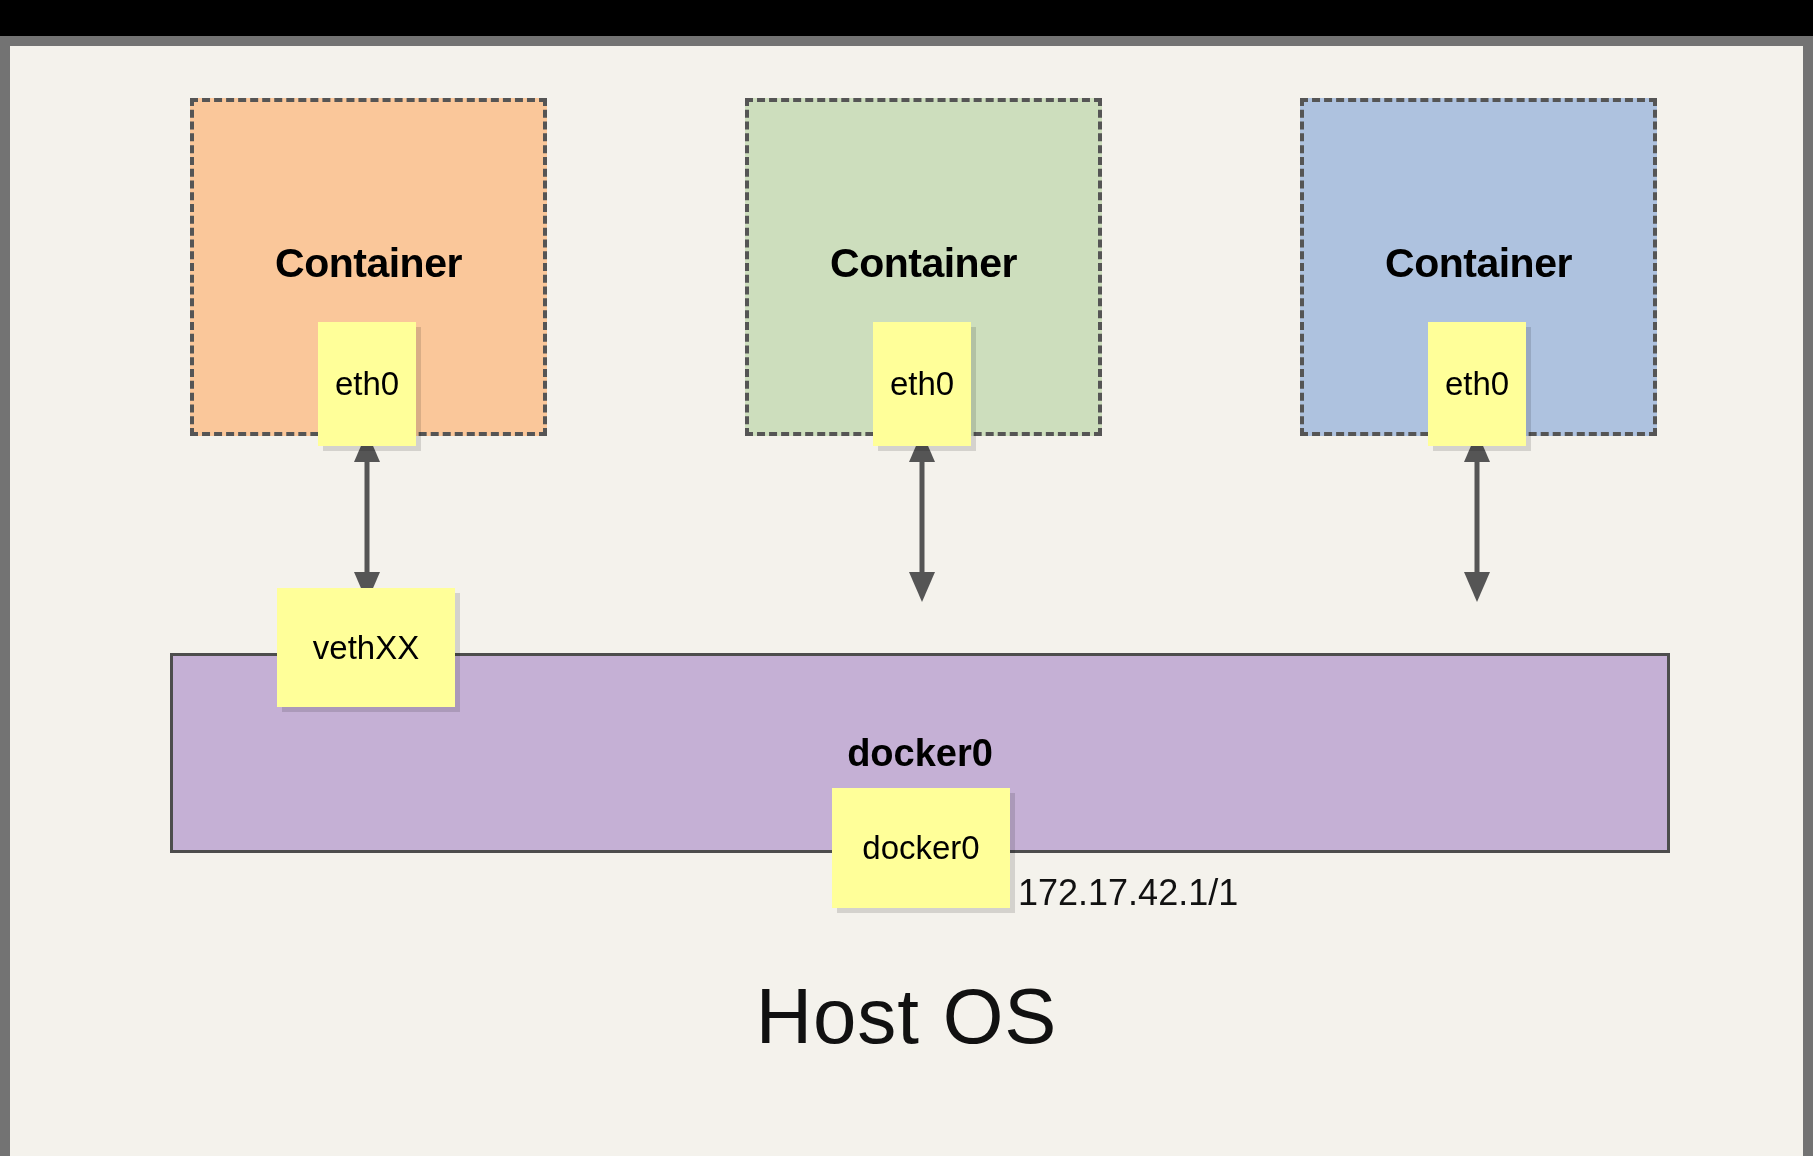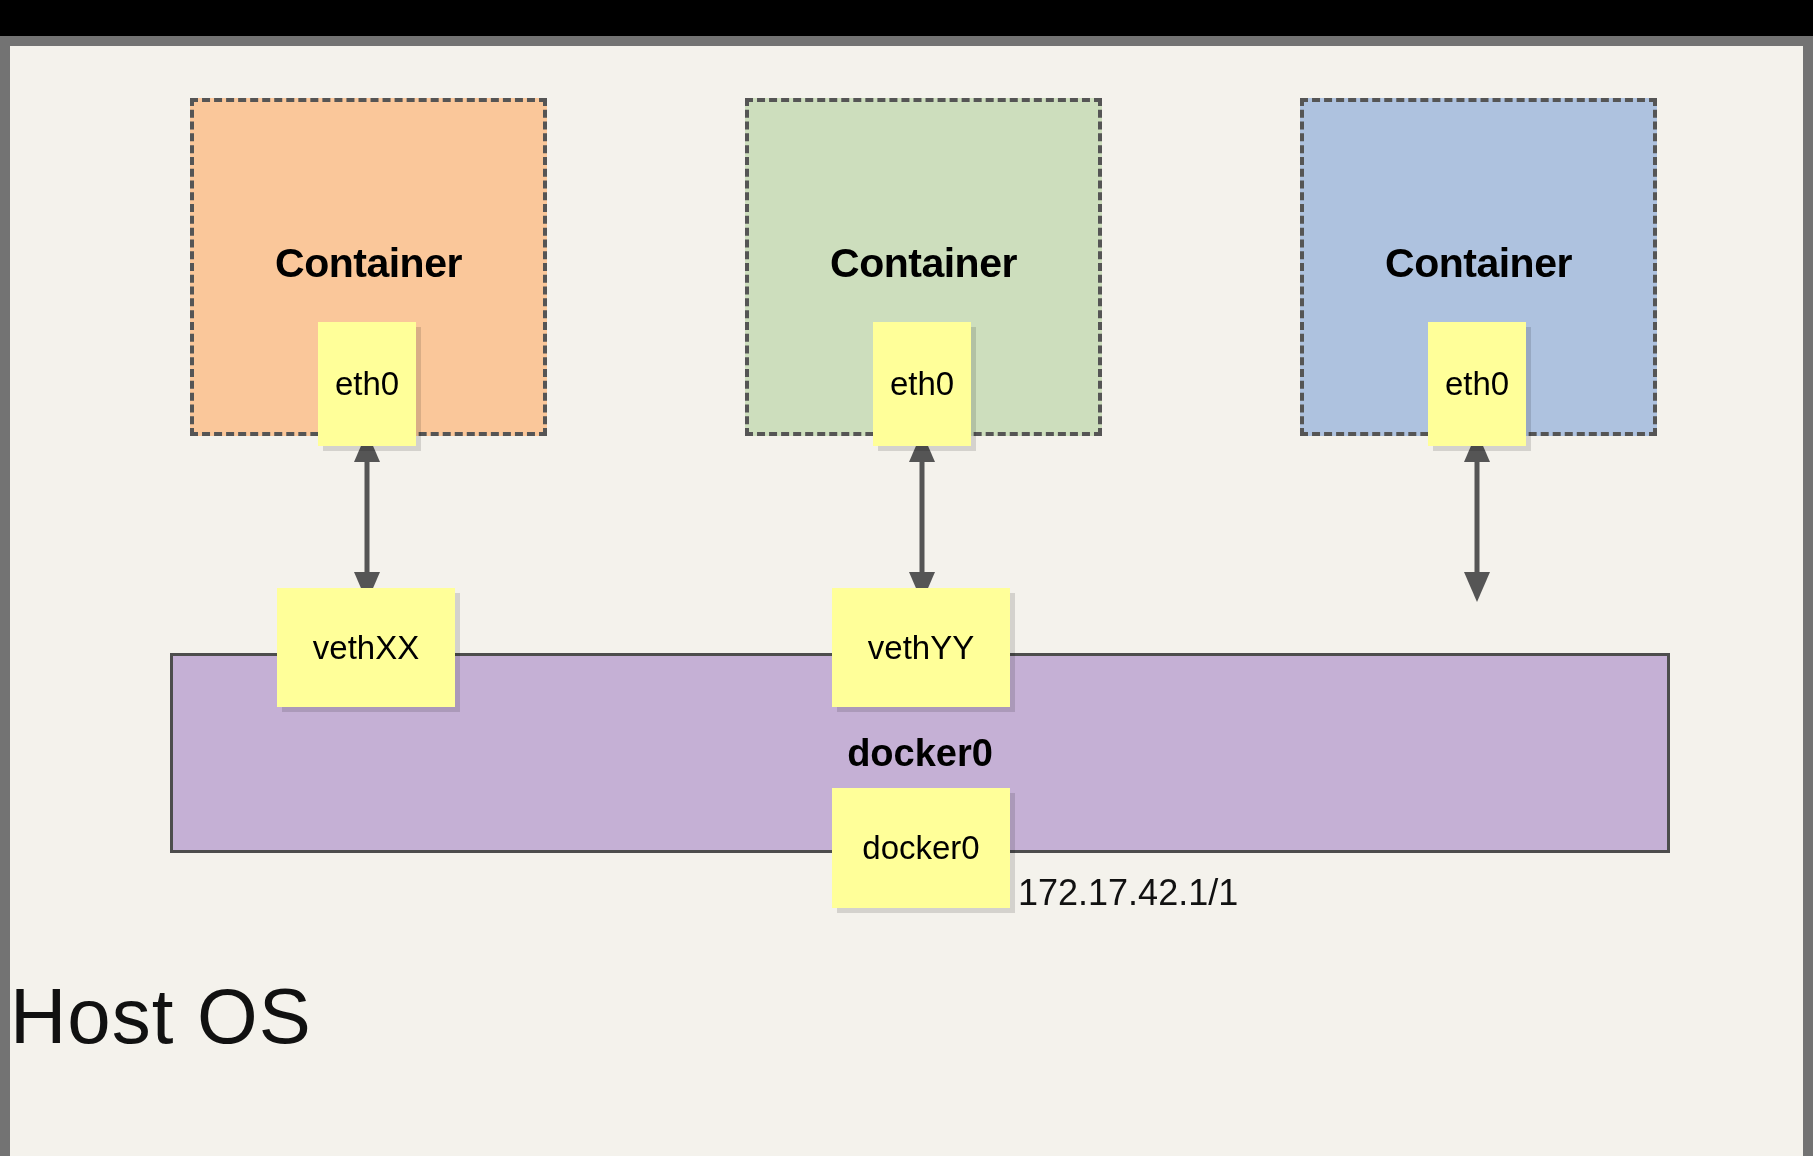--- a/index.html
+++ b/index.html
@@ -149,20 +149,21 @@
     white-space: nowrap;
     z-index: 5;
   }
 
   
   #host-os-title {
     position: absolute;
     left: 0;
     right: 0;
     top: 925px;
+    text-align: center;
     font-size: 78px;
     font-weight: 300;
     color: #111111;
     letter-spacing: 1px;
   }
 </style>
 </head>
 <body>
 
 <div id="diagram-frame">
@@ -197,21 +198,20 @@
       <line x1="20" y1="26" x2="20" y2="144" stroke="#555555" stroke-width="5"></line>
       <polygon points="20,0 7,30 33,30" fill="#555555"></polygon>
       <polygon points="20,170 7,140 33,140" fill="#555555"></polygon>
     </svg>
 
     <div id="docker0-bar">
       <div id="docker0-bar-label">docker0</div>
     </div>
 
     <div class="note-box veth-box v0">vethXX</div>
-    <div class="note-box veth-box v1">vethYY</div>
 
     <div class="note-box docker0-box">docker0</div>
 
     <div id="ip-label">172.17.42.1/1</div>
 
     <div id="host-os-title">Host OS</div>
 
   </div>
 </div>
 

